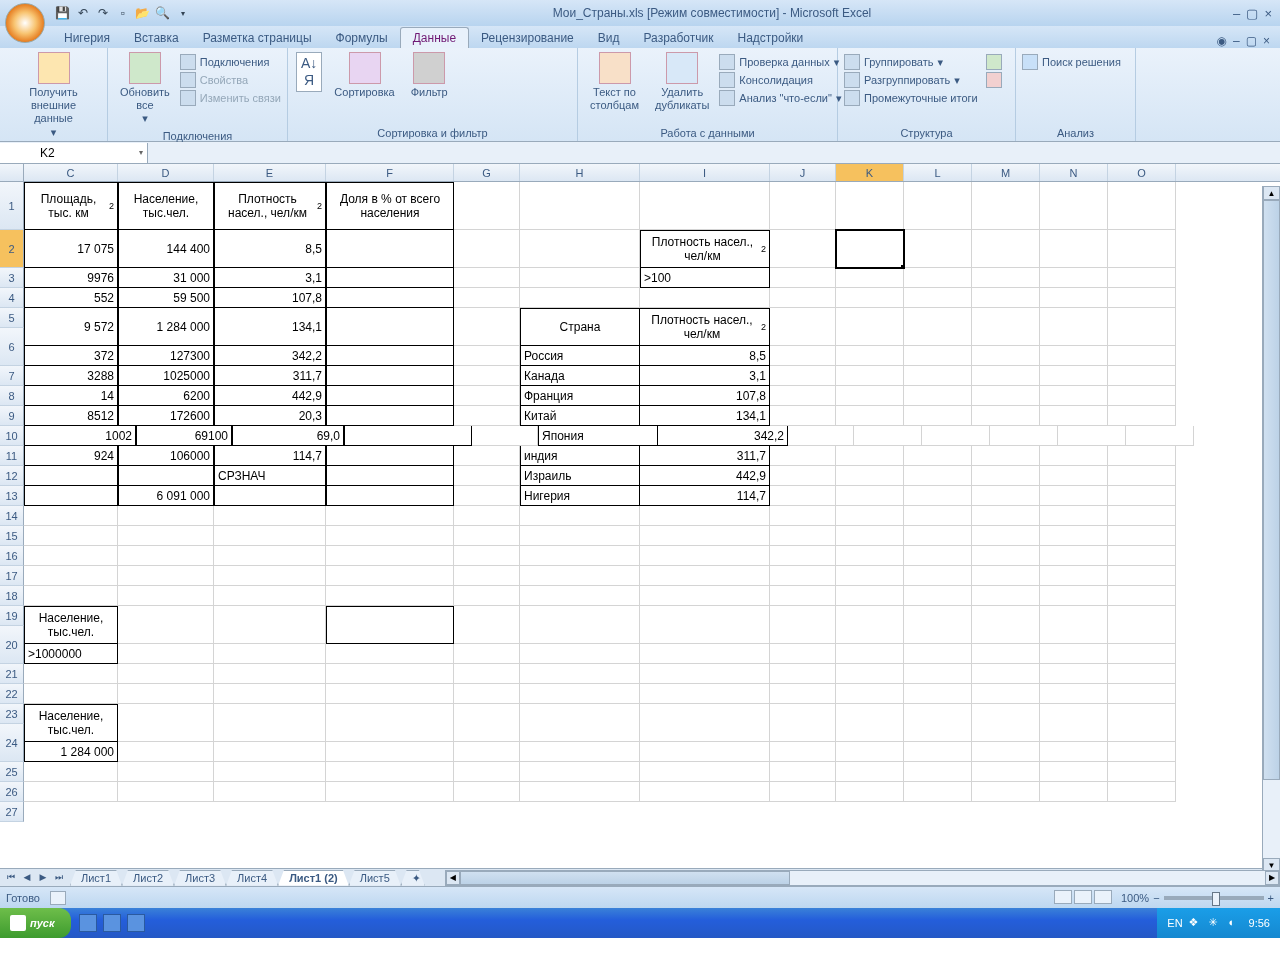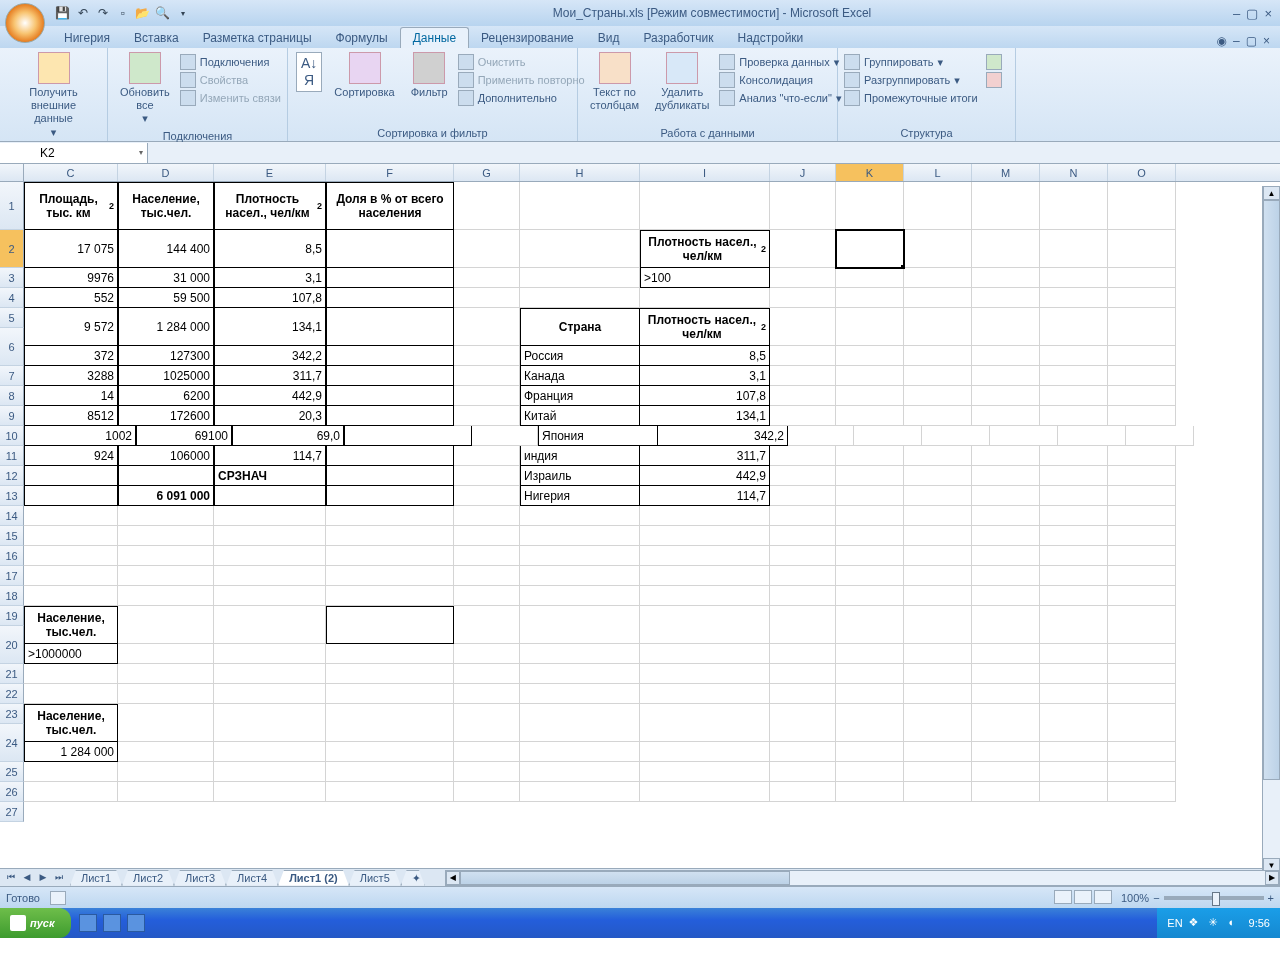--- a/index.html
+++ b/index.html
@@ -10,21 +10,21 @@
 .office-btn { width:40px; height:40px; position:absolute; left:5px; top:3px; z-index:10; background:radial-gradient(circle,#fff,#f8c471 40%,#e67e22 70%); border-radius:50%; border:1px solid #9aa; }
 .qat { margin-left:55px; display:flex; gap:4px; align-items:center; }
 .qat span { width:16px; height:16px; display:inline-flex; align-items:center; justify-content:center; font-size:12px; color:#345; }
 .title-text { flex:1; text-align:center; }
 .win-controls { display:flex; gap:6px; padding-right:8px; }
 .win-controls span { font-size:13px; color:#3b5a82; cursor:pointer; }
 
 
 .tabs { height:22px; background:linear-gradient(#d6e6f7,#bdd7f0); display:flex; align-items:flex-end; padding-left:52px; font-size:12px; }
 .tab { padding:3px 12px; color:#3b5a82; cursor:pointer; }
-.tab.active { background:#e8f1fb; border:1px solid #9ab; border-bottom:none; border-radius:3px 3px 0 0; color:#0369a1; }
+.tab.active { background:#e8f1fb; border:1px solid #9ab; border-bottom:none; border-radius:3px 3px 0 0; color:#701a75; }
 .tabs-right { margin-left:auto; display:flex; gap:6px; padding-right:10px; align-items:center; }
 .tabs-right span { font-size:12px; color:#3b5a82; cursor:pointer; }
 
 
 .ribbon { height:94px; background:linear-gradient(#eaf2fb,#d5e5f5); border-bottom:1px solid #9ab; display:flex; font-size:11px; color:#3b5a82; }
 .rgroup { border-right:1px solid #b5cce2; display:flex; flex-direction:column; padding:2px 6px 0; }
 .rgroup-body { flex:1; display:flex; align-items:flex-start; gap:4px; }
 .rgroup-label { text-align:center; font-size:11px; color:#3b5a82; padding:2px 0; }
 .rbig { display:flex; flex-direction:column; align-items:center; justify-content:center; padding:2px 6px; cursor:pointer; text-align:center; line-height:1.2; }
 .rbig .ico { width:32px; height:32px; background:#fcd; border:1px solid #c9a; margin-bottom:2px; }
@@ -48,21 +48,21 @@
 .rowheads { position:absolute; left:0; top:18px; width:24px; }
 .corner { width:24px; border-right:1px solid #9ab; background:linear-gradient(#f2f6fb,#dce7f3); }
 .ch { border-right:1px solid #c4d3e2; text-align:center; color:#3b5a82; line-height:18px; }
 .ch.sel { background:#f6c15e; }
 .rows { position:absolute; left:24px; top:18px; right:0; }
 .rh { width:24px; border-bottom:1px solid #c4d3e2; border-right:1px solid #9ab; background:linear-gradient(#f2f6fb,#dce7f3); text-align:center; font-size:11px; color:#3b5a82; }
 .rh.sel { background:#f6c15e; }
 .row { display:flex; }
 .cell { border-right:1px solid #d4d4d4; border-bottom:1px solid #d4d4d4; font-size:12px; padding:0 3px; overflow:hidden; display:flex; align-items:center; }
 .bTop{border-top:1.5px solid #000;} .bBot{border-bottom:1.5px solid #000;} .bL{border-left:1.5px solid #000;} .bR{border-right:1.5px solid #000;} .tBb{border-bottom:1px solid #000;}
-.b { font-weight:bold; }
+.b { font-weight:normal; }
 .c { justify-content:center; text-align:center; }
 .r { justify-content:flex-end; }
 .selcell { outline:2.5px solid #000; outline-offset:-1px; background:#fff; position:relative; }
 .selcell::after{content:"";position:absolute;right:-3px;bottom:-3px;width:5px;height:5px;background:#000;}
 
 
 .sheettabs { height:18px; background:#dce7f3; display:flex; align-items:center; font-size:11px; border-top:1px solid #9ab; }
 .stnav { display:flex; gap:2px; padding:0 4px; }
 .stnav span { width:14px; text-align:center; color:#3b5a82; cursor:pointer; font-size:9px;}
 .st { padding:1px 10px; background:#e8f0f9; border:1px solid #9ab; border-bottom:none; cursor:pointer; color:#3b5a82; position:relative; clip-path:polygon(6px 0,calc(100% - 6px) 0,100% 100%,0 100%);}
@@ -170,34 +170,20 @@
           <div style="font-size:14px;border:1px solid #9ab;padding:2px 4px;background:#fff">А↓<br>Я</div>
         </div>
       <div class="rbig">
           <div class="ico" style="background:#e8d5f2"></div>
           <span>Сортировка</span>
         </div>
       <div class="rbig">
           <div class="ico" style="background:#d0d0d0"></div>
           <span>Фильтр</span>
         </div>
-      <div class="rsmall">
-        <div class="disabled">
-            <span class="i"></span>
-            <span>Очистить</span>
-          </div>
-        <div class="disabled">
-            <span class="i"></span>
-            <span>Применить повторно</span>
-          </div>
-        <div>
-            <span class="i"></span>
-            <span>Дополнительно</span>
-          </div>
-      </div>
     </div>
     <div class="rgroup-label">Сортировка и фильтр</div>
   </div>
   <div class="rgroup" style="width:260px">
     <div class="rgroup-body">
       <div class="rbig">
           <div class="ico" style="background:#f8e0c8"></div>
           <span style="white-space:pre-line">Текст по
 столбцам</span>
         </div>
@@ -230,20 +216,31 @@
       <div class="rsmall" style="padding-left:4px">
         <div>
             <span class="i" style="background:#cfe8cb"></span>
           </div>
         <div>
             <span class="i" style="background:#f2d0d0"></span>
           </div>
       </div>
     </div>
     <div class="rgroup-label">Структура</div>
+  </div>
+  <div class="rgroup" style="width:120px">
+    <div class="rgroup-body">
+      <div class="rsmall">
+          <div>
+            <span class="i" style="background:#c8e0f8"></span>
+            <span>Поиск решения</span>
+          </div>
+        </div>
+    </div>
+    <div class="rgroup-label">Анализ</div>
   </div>
 </div>
 
 <div class="fbar">
   <div class="namebox">K2</div>
 </div>
 
 <div class="grid-wrap" id="grid">
     <div class="colheads">
       <div class="corner"></div>

